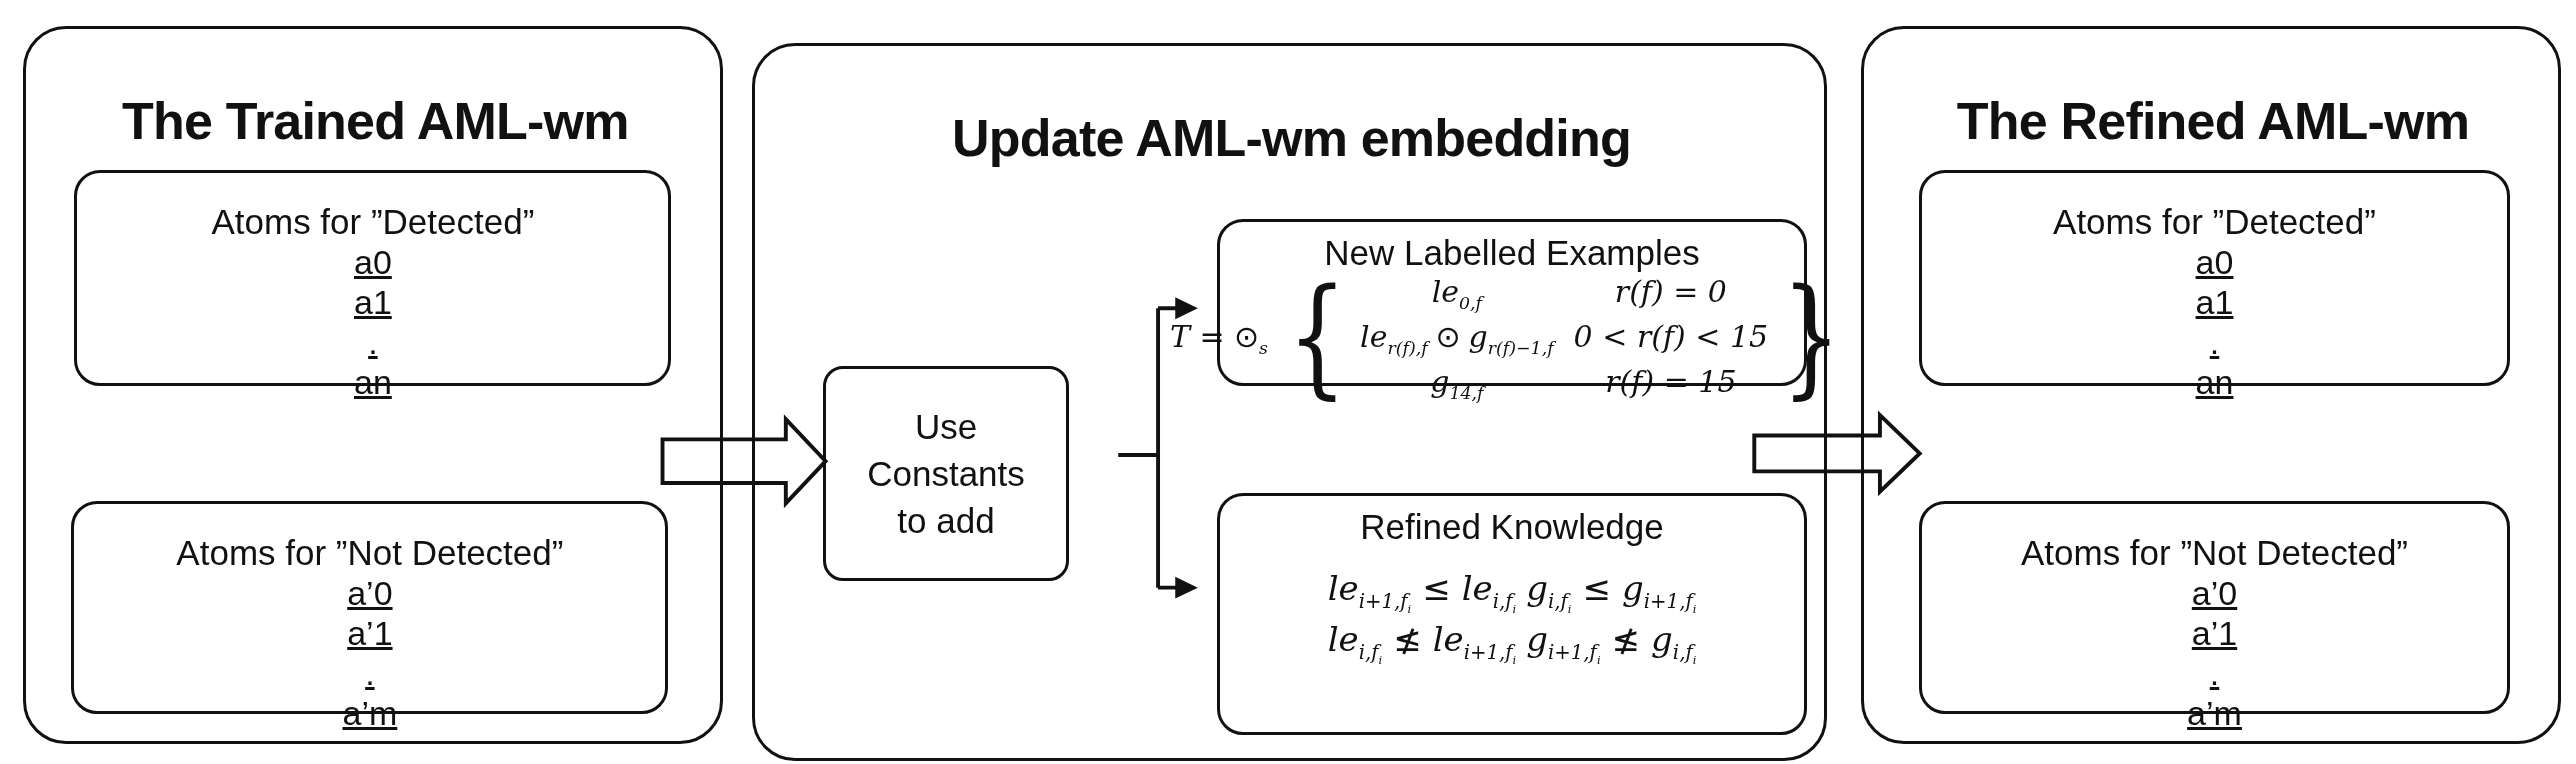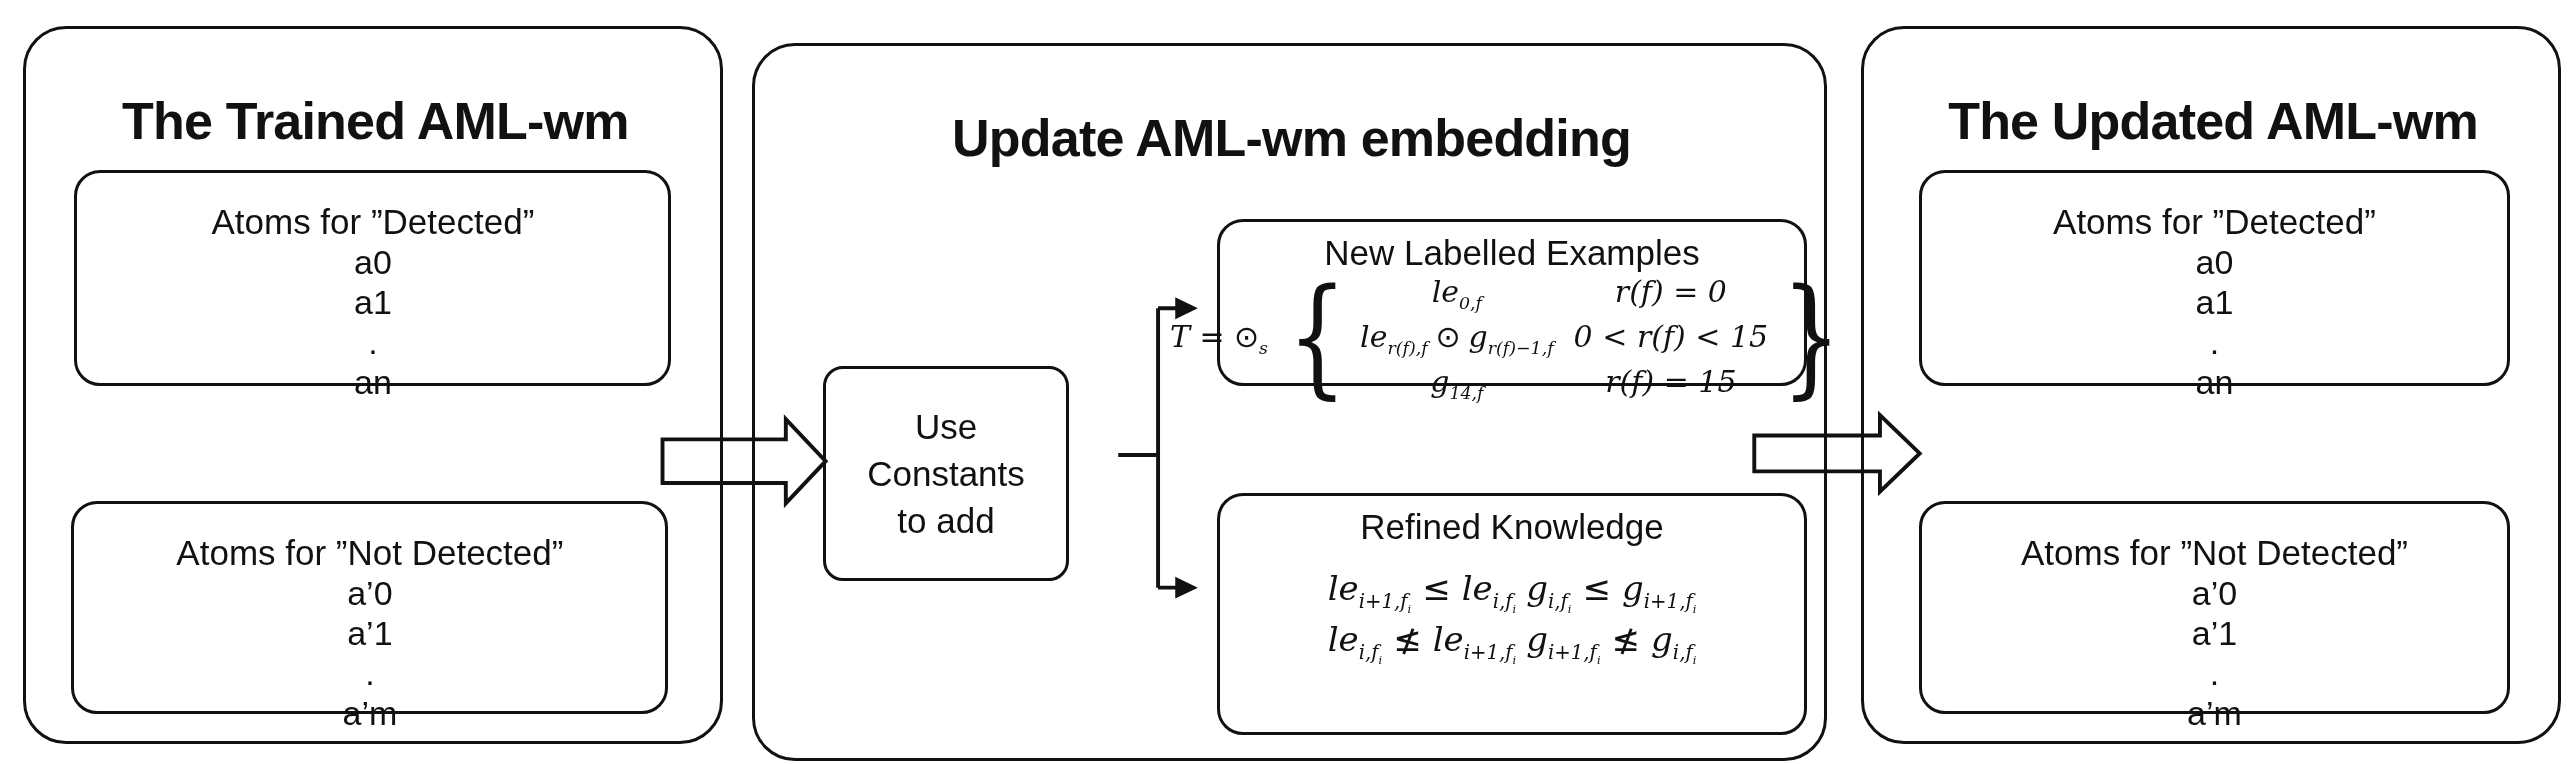--- a/index.html
+++ b/index.html
@@ -19,21 +19,21 @@
   
   .atom-box{
     position:absolute;border:3.1px solid #111;border-radius:26px;box-sizing:border-box;
     display:flex;flex-direction:column;align-items:center;padding-top:28px;background:transparent;
   }
   .ab-detected{left:48px;top:141px;width:597px;height:216px;}
   .ab-notdetected{left:45px;top:472px;width:597px;height:213px;}
   .panel-right .ab-detected{left:55px;width:591px;}
   .panel-right .ab-notdetected{left:55px;width:591px;}
   .atom-box-title{font-size:35px;line-height:41px;white-space:nowrap;}
-  .atom-line{font-size:34px;line-height:40px;}
+  .atom-line{font-size:34px;line-height:40px;text-decoration:underline;}
   
   .proc-box{
     position:absolute;left:68px;top:320px;width:246px;height:215px;
     border:3.1px solid #111;border-radius:20px;box-sizing:border-box;
     display:flex;flex-direction:column;align-items:center;justify-content:center;
   }
   .proc-line{font-size:35px;line-height:47px;text-align:center;}
   
   .math-box{
     position:absolute;left:462px;width:590px;border:3.1px solid #111;border-radius:26px;
@@ -131,21 +131,21 @@
       <div class="rk-grid">
         <div class="rk-cell"><span class="mi">le</span><sub class="sb"><span>i+1,f</span><sub class="sb2">i</sub></sub><span class="mo rel">≤</span><span class="mi">le</span><sub class="sb"><span>i,f</span><sub class="sb2">i</sub></sub></div>
         <div class="rk-cell"><span class="mi">g</span><sub class="sb"><span>i,f</span><sub class="sb2">i</sub></sub><span class="mo rel">≤</span><span class="mi">g</span><sub class="sb"><span>i+1,f</span><sub class="sb2">i</sub></sub></div>
         <div class="rk-cell"><span class="mi">le</span><sub class="sb"><span>i,f</span><sub class="sb2">i</sub></sub><span class="mo rel">≰</span><span class="mi">le</span><sub class="sb"><span>i+1,f</span><sub class="sb2">i</sub></sub></div>
         <div class="rk-cell"><span class="mi">g</span><sub class="sb"><span>i+1,f</span><sub class="sb2">i</sub></sub><span class="mo rel">≰</span><span class="mi">g</span><sub class="sb"><span>i,f</span><sub class="sb2">i</sub></sub></div>
       </div>
     </div>
   </section>
 
   <section class="panel panel-right">
-    <div class="panel-title">The Updated AML-wm</div>
+    <div class="panel-title">The Refined AML-wm</div>
 
     <div class="atom-box ab-detected">
       <div class="atom-box-title">Atoms for ”Detected”</div>
       <div class="atom-line">a0</div>
       <div class="atom-line">a1</div>
       <div class="atom-line">.</div>
       <div class="atom-line">an</div>
     </div>
 
     <div class="atom-box ab-notdetected">

